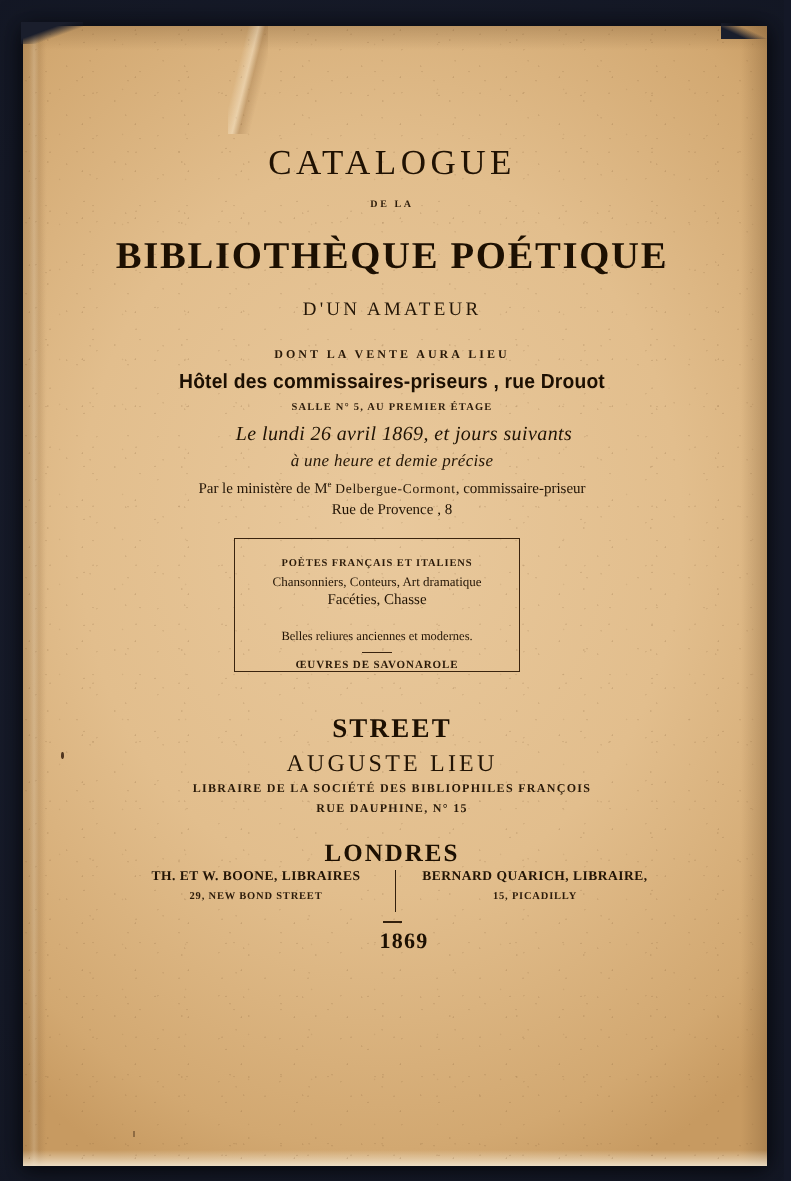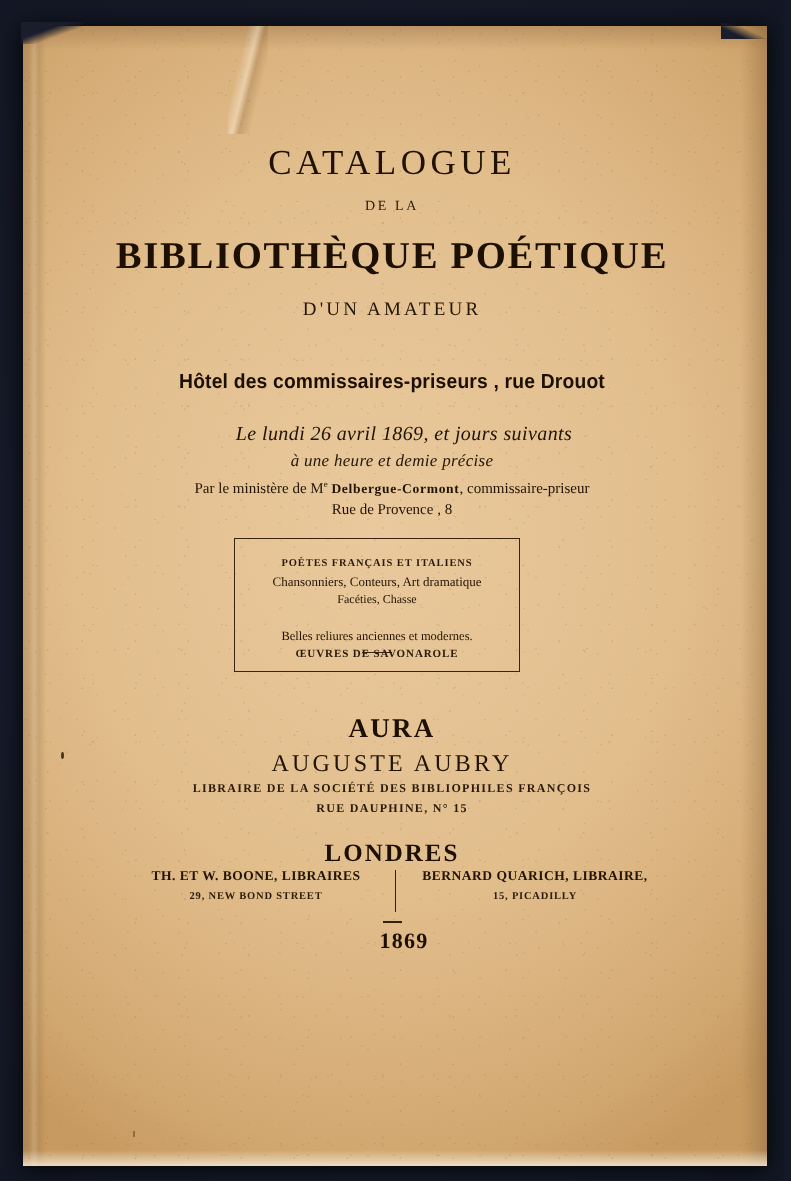--- a/index.html
+++ b/index.html
@@ -121,21 +121,21 @@
   }
   .ln { margin: 0; line-height: 1; white-space: nowrap; }
 
   .t-catalogue {
     position: absolute; left: 0; right: 0; top: 145px;
     font-size: 35px; letter-spacing: 4.5px; font-weight: 400;
     color: #201203;
   }
   .t-dela {
     position: absolute; left: 0; right: 0; top: 200px;
-    font-size: 14px; letter-spacing: 2.6px; font-weight: 400;
+    font-size: 10px; letter-spacing: 2.6px; font-weight: 700;
     color: #2a1a09;
   }
   .t-biblio {
     position: absolute; left: 0; right: 0; top: 237px;
     font-size: 38px; letter-spacing: 1.6px; font-weight: 700;
     color: #1d1002;
     transform: scaleX(1.02);
   }
   .t-amateur {
     position: absolute; left: 0; right: 0; top: 300px;
@@ -168,52 +168,52 @@
   .t-heure {
     position: absolute; left: 0; right: 0; top: 452px;
     font-size: 17px; font-style: italic; letter-spacing: 0.3px;
     color: #241606;
   }
   .t-ministere {
     position: absolute; left: 0; right: 0; top: 480px;
     font-size: 15px; color: #221405;
   }
   .t-ministere .sc {
-    font-size: 13.5px; letter-spacing: 0.7px; font-weight: 700;
+    font-size: 13.5px; letter-spacing: 0.7px; font-weight: 400;
   }
   .t-ministere sup { font-size: 9px; vertical-align: super; }
   .t-provence {
     position: absolute; left: 0; right: 0; top: 503px;
     font-size: 15px; color: #221405;
   }
 
   
   #box {
     position: absolute;
     left: 234px; top: 538px;
     width: 286px; height: 134px;
     border: 1.2px solid #3a240f;
     box-sizing: border-box;
   }
   .b1 { position:absolute; left:0; right:0; top:20px;
         font-size: 10.5px; letter-spacing: 0.9px; font-weight: 700; color:#2b1a09; }
   .b2 { position:absolute; left:0; right:0; top:36px;
         font-size: 13px; color:#221405; }
   .b3 { position:absolute; left:0; right:0; top:54px;
-        font-size: 12px; color:#221405; }
+        font-size: 15px; color:#221405; }
   .b4 { position:absolute; left:0; right:0; top:72px;
         font-size: 14.5px; letter-spacing: 0.3px; color:#1f1204; }
   .b5 { position:absolute; left:0; right:0; top:91px;
         font-size: 12.5px; color:#221405; }
   .b-rule {
     position: absolute; left: 50%; top: 113px;
     width: 30px; height: 1.4px; margin-left: -15px;
     background: #3a240f;
   }
-  .b6 { position:absolute; left:0; right:0; top: 110px;
+  .b6 { position:absolute; left:0; right:0; top: 121px;
         font-size: 11px; letter-spacing: 0.9px; font-weight: 700; color:#2b1a09; }
 
   
   .t-paris {
     position: absolute; left: 0; right: 0; top: 715px;
     font-size: 27px; letter-spacing: 2.2px; font-weight: 700; color:#1d1002;
   }
   .t-aubry {
     position: absolute; left: 0; right: 0; top: 752px;
     font-size: 24px; letter-spacing: 3.2px; font-weight: 400; color:#221405;
@@ -274,44 +274,46 @@
   <div id="plate">
 
     <div class="ln t-catalogue">CATALOGUE</div>
 
     <div class="ln t-dela">DE LA</div>
 
     <div class="ln t-biblio">BIBLIOTHÈQUE POÉTIQUE</div>
 
     <div class="ln t-amateur">D'UN AMATEUR</div>
 
+    <div class="ln t-dont">DONT LA VENTE AURA LIEU</div>
 
     <div class="ln t-hotel">Hôtel des commissaires-priseurs , rue Drouot</div>
 
+    <div class="ln t-salle">SALLE N° 5, AU PREMIER ÉTAGE</div>
 
     <div class="ln t-date">Le lundi 26 avril 1869, et jours suivants</div>
 
     <div class="ln t-heure">à une heure et demie précise</div>
 
     <div class="ln t-ministere"><span>Par le ministère de M</span><sup>e</sup> <span class="sc">Delbergue-Cormont</span><span>, commissaire-priseur</span></div>
 
     <div class="ln t-provence">Rue de Provence , 8</div>
 
     <div id="box">
       <div class="ln b1">POÈTES FRANÇAIS ET ITALIENS</div>
       <div class="ln b2">Chansonniers, Conteurs, Art dramatique</div>
       <div class="ln b3">Facéties, Chasse</div>
       <div class="ln b5">Belles reliures anciennes et modernes.</div>
       <div class="b-rule"></div>
       <div class="ln b6">ŒUVRES DE SAVONAROLE</div>
     </div>
 
-    <div class="ln t-paris">AURA</div>
-
-    <div class="ln t-aubry">AUGUSTE AUBRY</div>
+    <div class="ln t-paris">STREET</div>
+
+    <div class="ln t-aubry">AUGUSTE LIEU</div>
 
     <div class="ln t-libraire">LIBRAIRE DE LA SOCIÉTÉ DES BIBLIOPHILES FRANÇOIS</div>
 
     <div class="ln t-dauphine">RUE DAUPHINE, N° 15</div>
 
     <div class="ln t-londres">LONDRES</div>
 
     <div id="london-cols">
       <div class="lcol left">
         <div class="ln lc-a">TH. ET W. BOONE, LIBRAIRES</div>

